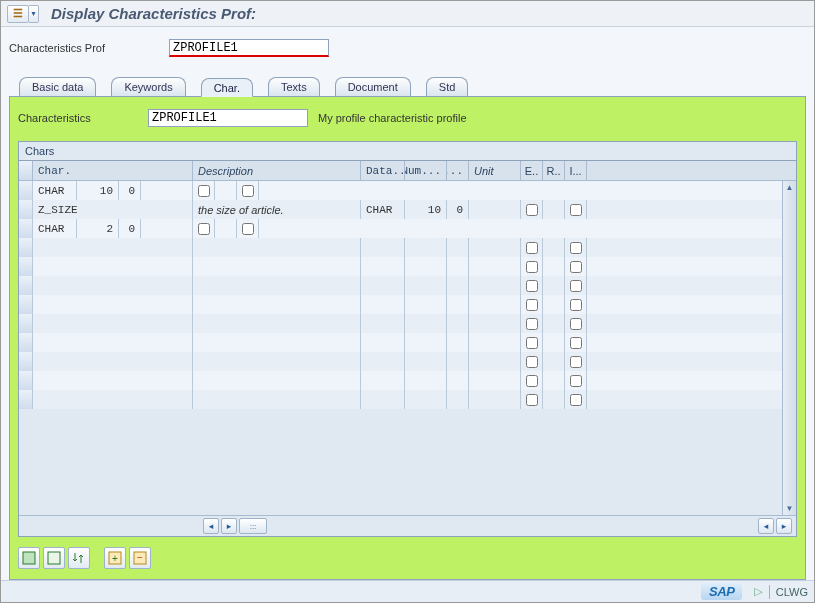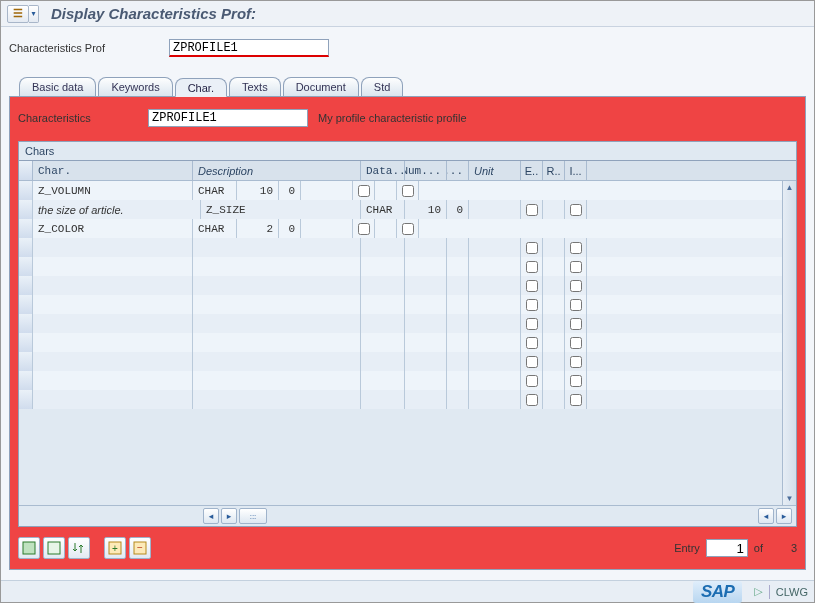--- a/index.html
+++ b/index.html
@@ -40,31 +40,31 @@
   .toolbar2 .link { color:#2a5cac; cursor:pointer; }
   .form-row {
     display:flex;align-items:center;gap:10px;padding:12px 8px 6px 8px;
   }
   .form-row label { width:150px; }
   .form-row input {
     height:18px;border:1px solid #8fa2bb;background:#fff;font-family:"Courier New",monospace;font-size:12px;padding:0 3px;
   }
   .underline-red { border-bottom:2px solid #d00 !important; }
   .tabs {
-    display:flex; gap:0; margin:14px 0 0 18px;
+    display:flex; gap:13px; margin:14px 0 0 18px;
   }
   .tab {
     padding:3px 12px; border:1px solid #8fa2bb; border-bottom:none;
     background:linear-gradient(#fdfefe,#dbe5ef); color:#335; cursor:pointer;
     border-top-left-radius:8px;border-top-right-radius:8px;
     margin-right:2px; height:19px; display:flex;align-items:center;
   }
   .tab.active { background:#eaf0f7; color:#224; position:relative; top:1px; border-bottom:1px solid #eaf0f7;}
   .panel {
-    margin:0 8px 10px 8px; border:1px solid #8fa2bb; background:#ef4444;
+    margin:0 8px 0 8px; border:1px solid #8fa2bb; background:#bef264;
     flex:1; padding:12px 8px 10px 8px; display:flex;flex-direction:column;
     border-top-left-radius:0;
   }
   .panel .row1 {
     display:flex;align-items:center;gap:10px;margin-bottom:14px;
   }
   .panel .row1 label{width:120px;}
   .panel .row1 input{height:18px;border:1px solid #8fa2bb;background:#fff;font-family:"Courier New",monospace;font-size:12px;padding:0 3px;width:160px;}
   .grid-wrap {
     border:1px solid #8fa2bb; background:#e0e9f2; display:flex;flex-direction:column;
@@ -115,21 +115,21 @@
     border-radius:2px;display:flex;align-items:center;justify-content:center;color:#2b7a2b;font-size:12px;
   }
   .bt-right{display:flex;align-items:center;gap:6px;}
   .bt-right input{width:42px;height:18px;border:1px solid #8fa2bb;background:#fff;text-align:right;padding:0 3px;}
   .statusbar{
     height:22px;background:#e8eef5;border-top:1px solid #c3d0de;display:flex;align-items:center;justify-content:flex-end;
     padding:0 6px;gap:12px;color:#466;
   }
   .sap-logo{
     font-weight:bold;font-style:italic;color:#1c6db2;background:linear-gradient(#e0eefb,#b8d6f0);
-    padding:1px 8px;border-radius:3px;font-size:17px;letter-spacing:-0.5px;
+    padding:1px 8px;border-radius:3px;font-size:13px;letter-spacing:-0.5px;
   }
   .status-r{display:flex;align-items:center;gap:6px;}
   .hscroll-group{display:flex;gap:2px;align-items:center;}
   .left-scroll{margin-left:180px;}
 </style>
 </head>
 <body>
 
 <div class="app">
 
@@ -174,52 +174,50 @@
         <div class="cell c-d">D...</div>
         <div class="cell c-unit">Unit</div>
         <div class="cell c-chk">E..</div>
         <div class="cell c-chk">R..</div>
         <div class="cell c-chk">I...</div>
       </div>
       <div class="grid-body" id="grid-body">
 
         <div class="grid-row">
             <div class="cell c-sel"></div>
-            <div class="cell c-char">Z_VOLUMN</div>
             <div class="cell c-data">CHAR</div>
             <div class="cell c-num">10</div>
             <div class="cell c-d">0</div>
             <div class="cell c-unit"></div>
             <div class="cell c-chk">
               <input type="checkbox" style="">
             </div>
             <div class="cell c-chk"></div>
             <div class="cell c-chk">
               <input type="checkbox" style="">
             </div>
           </div>
           <div class="grid-row">
             <div class="cell c-sel"></div>
+            <div class="cell c-char">Z_SIZE</div>
             <div class="cell c-desc">the size of article.</div>
-            <div class="cell c-char">Z_SIZE</div>
             <div class="cell c-data">CHAR</div>
             <div class="cell c-num">10</div>
             <div class="cell c-d">0</div>
             <div class="cell c-unit"></div>
             <div class="cell c-chk">
               <input type="checkbox" style="">
             </div>
             <div class="cell c-chk"></div>
             <div class="cell c-chk">
               <input type="checkbox" style="">
             </div>
           </div>
           <div class="grid-row">
             <div class="cell c-sel"></div>
-            <div class="cell c-char">Z_COLOR</div>
             <div class="cell c-data">CHAR</div>
             <div class="cell c-num">2</div>
             <div class="cell c-d">0</div>
             <div class="cell c-unit"></div>
             <div class="cell c-chk">
               <input type="checkbox" style="">
             </div>
             <div class="cell c-chk"></div>
             <div class="cell c-chk">
               <input type="checkbox" style="">
@@ -411,26 +409,20 @@
               <text x="4" y="11" font-size="10" fill="#2b7a2b">+</text>
             </svg>
           </div>
         <div class="btn">
             <svg width="14" height="14">
               <rect x="1" y="1" width="12" height="12" fill="#fdeab8" stroke="#b58a1c"></rect>
               <text x="4" y="10" font-size="10" fill="#b53a1c">−</text>
             </svg>
           </div>
       </div>
-      <div class="bt-right">
-        <span>Entry</span>
-        <input type="text" value="1" style="">
-        <span>of</span>
-        <span style="width:28px;text-align:right;">3</span>
-      </div>
     </div>
   </div>
 
   <div class="statusbar">
     <div class="sap-logo">SAP</div>
     <div class="status-r">
       <span style="color:#6a8;">▷</span>
       <span style="border-left:1px solid #aac;height:14px;"></span>
       <span>CLWG</span>
     </div>

